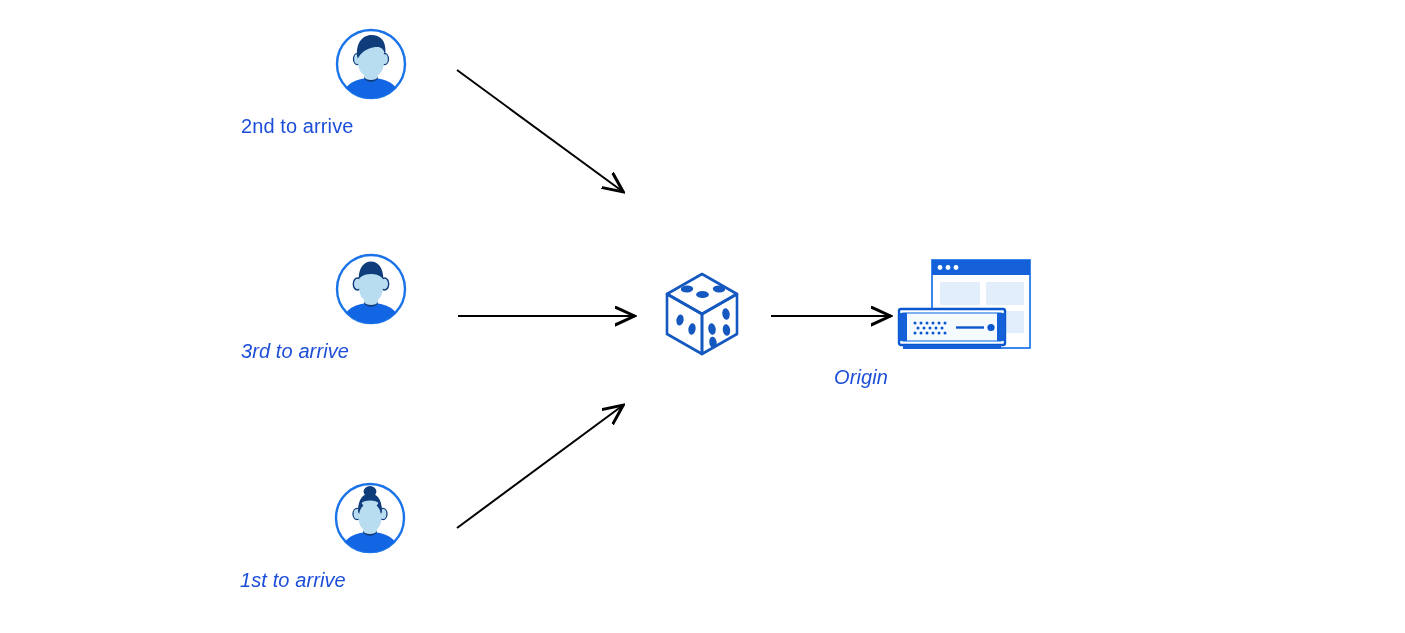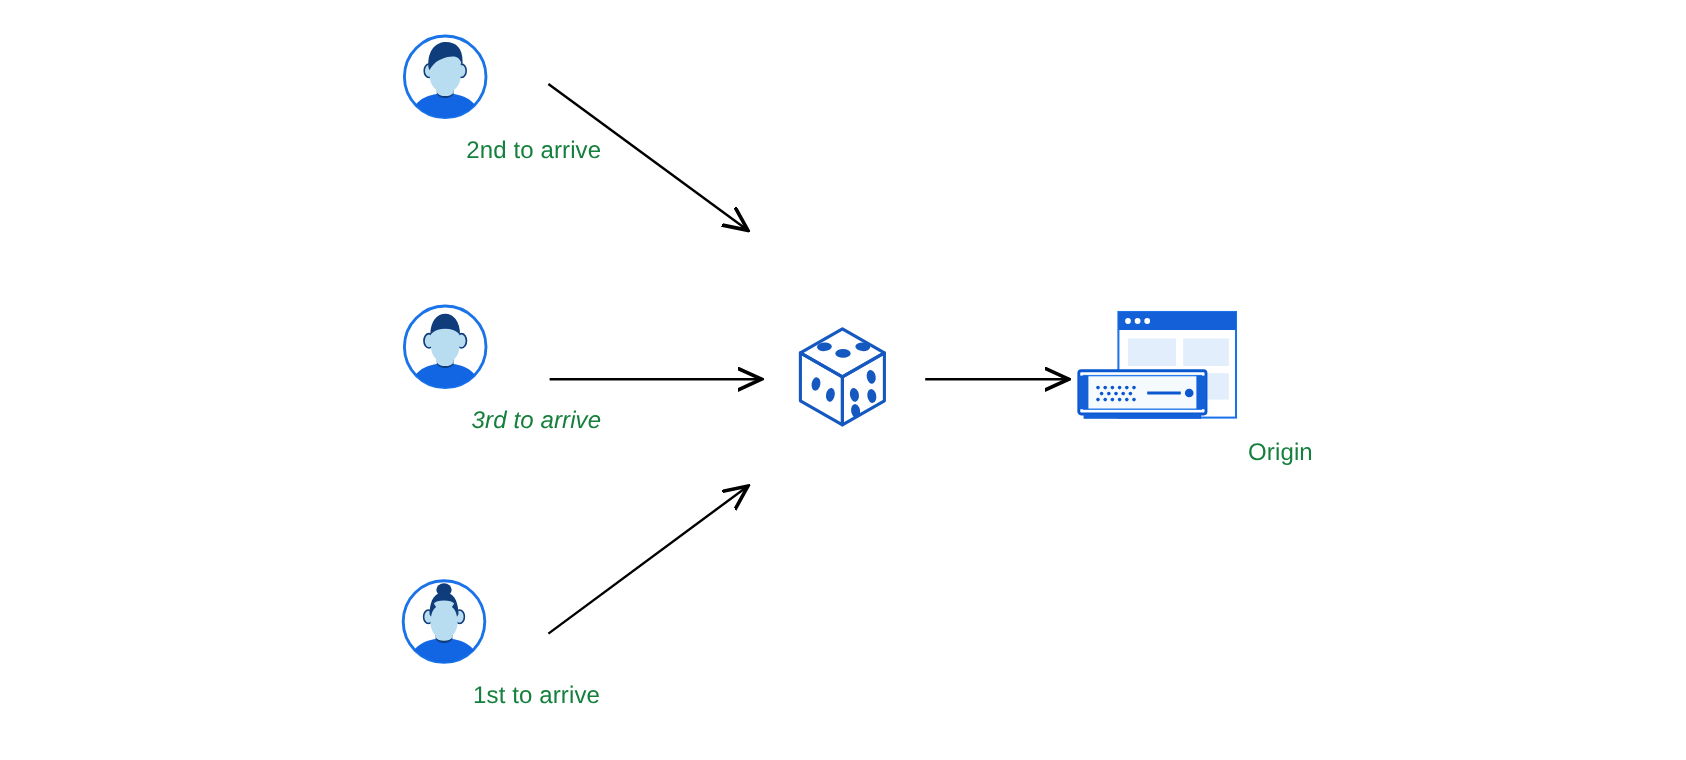--- a/index.html
+++ b/index.html
@@ -16,24 +16,24 @@
     height: 633px;
     background: #ffffff;
     overflow: hidden;
   }
   .node {
     position: absolute;
   }
   .node-label {
     position: absolute;
     width: 260px;
-    text-align: right;
+    text-align: left;
     font-family: "Liberation Sans", sans-serif;
     font-size: 20px;
-    color: #15803d;
+    color: #1d4ed8;
     letter-spacing: 0.1px;
     white-space: nowrap;
   }
   .avatar-wrap {
     position: absolute;
     width: 74px;
     height: 74px;
   }
   .icon-svg {
     display: block;
@@ -136,21 +136,21 @@
 
           <path d="M25 31 C25 18 30 12.5 37 12.5 C44 12.5 49 18 49 31 C49 31 47.8 24.5 45.5 22 C44 20.4 41.5 19.5 37 19.5 C32.5 19.5 30 20.4 28.5 22 C26.2 24.5 25 31 25 31 Z" fill="#0f3d7c"></path>
 
           <path d="M25 31 C25.3 25 26.5 22.5 28.2 21.4 L30.4 24.8 C28.2 26.5 26.6 29.5 26.2 33 Z" fill="#0f3d7c"></path>
           <path d="M49 31 C48.7 25 47.5 22.5 45.8 21.4 L43.6 24.8 C45.8 26.5 47.4 29.5 47.8 33 Z" fill="#0f3d7c"></path>
 
           <ellipse cx="37" cy="10.5" rx="6.4" ry="5.4" fill="#0f3d7c"></ellipse>
         </g>
       </svg>
     </div>
-    <div class="node-label" style="left:-93px; top:88px;">1st to arrive</div>
+    <div class="node-label" style="left:-93px; top:88px;font-style:italic;">1st to arrive</div>
   </div>
 
   <div class="node" style="left:659px; top:268px;">
     <div>
       <svg class="icon-svg" width="86" height="92" viewBox="0 0 86 92">
         <g fill="none" stroke="#1558c0" stroke-width="2.6" stroke-linejoin="round">
 
           <path d="M43 6 L78 26 L43 46 L8 26 Z"></path>
 
           <path d="M8 26 L43 46 L43 86 L8 66 Z"></path>
@@ -214,16 +214,16 @@
             <circle cx="31" cy="77" r="1.5"></circle>
               <circle cx="37" cy="77" r="1.5"></circle>
             <circle cx="43" cy="77" r="1.5"></circle>
               <circle cx="49" cy="77" r="1.5"></circle>
           </g>
           <line x1="60" y1="71.5" x2="88" y2="71.5" stroke="#0b57d0" stroke-width="2.4"></line>
           <circle cx="95" cy="71.5" r="3.6" fill="#0b57d0"></circle>
         </g>
       </svg>
     </div>
-    <div class="node-label" style="left:-62px; top:110px;">Origin</div>
+    <div class="node-label" style="left:-62px; top:110px;font-style:italic;">Origin</div>
   </div>
 
 </div>
 
 </body></html>

